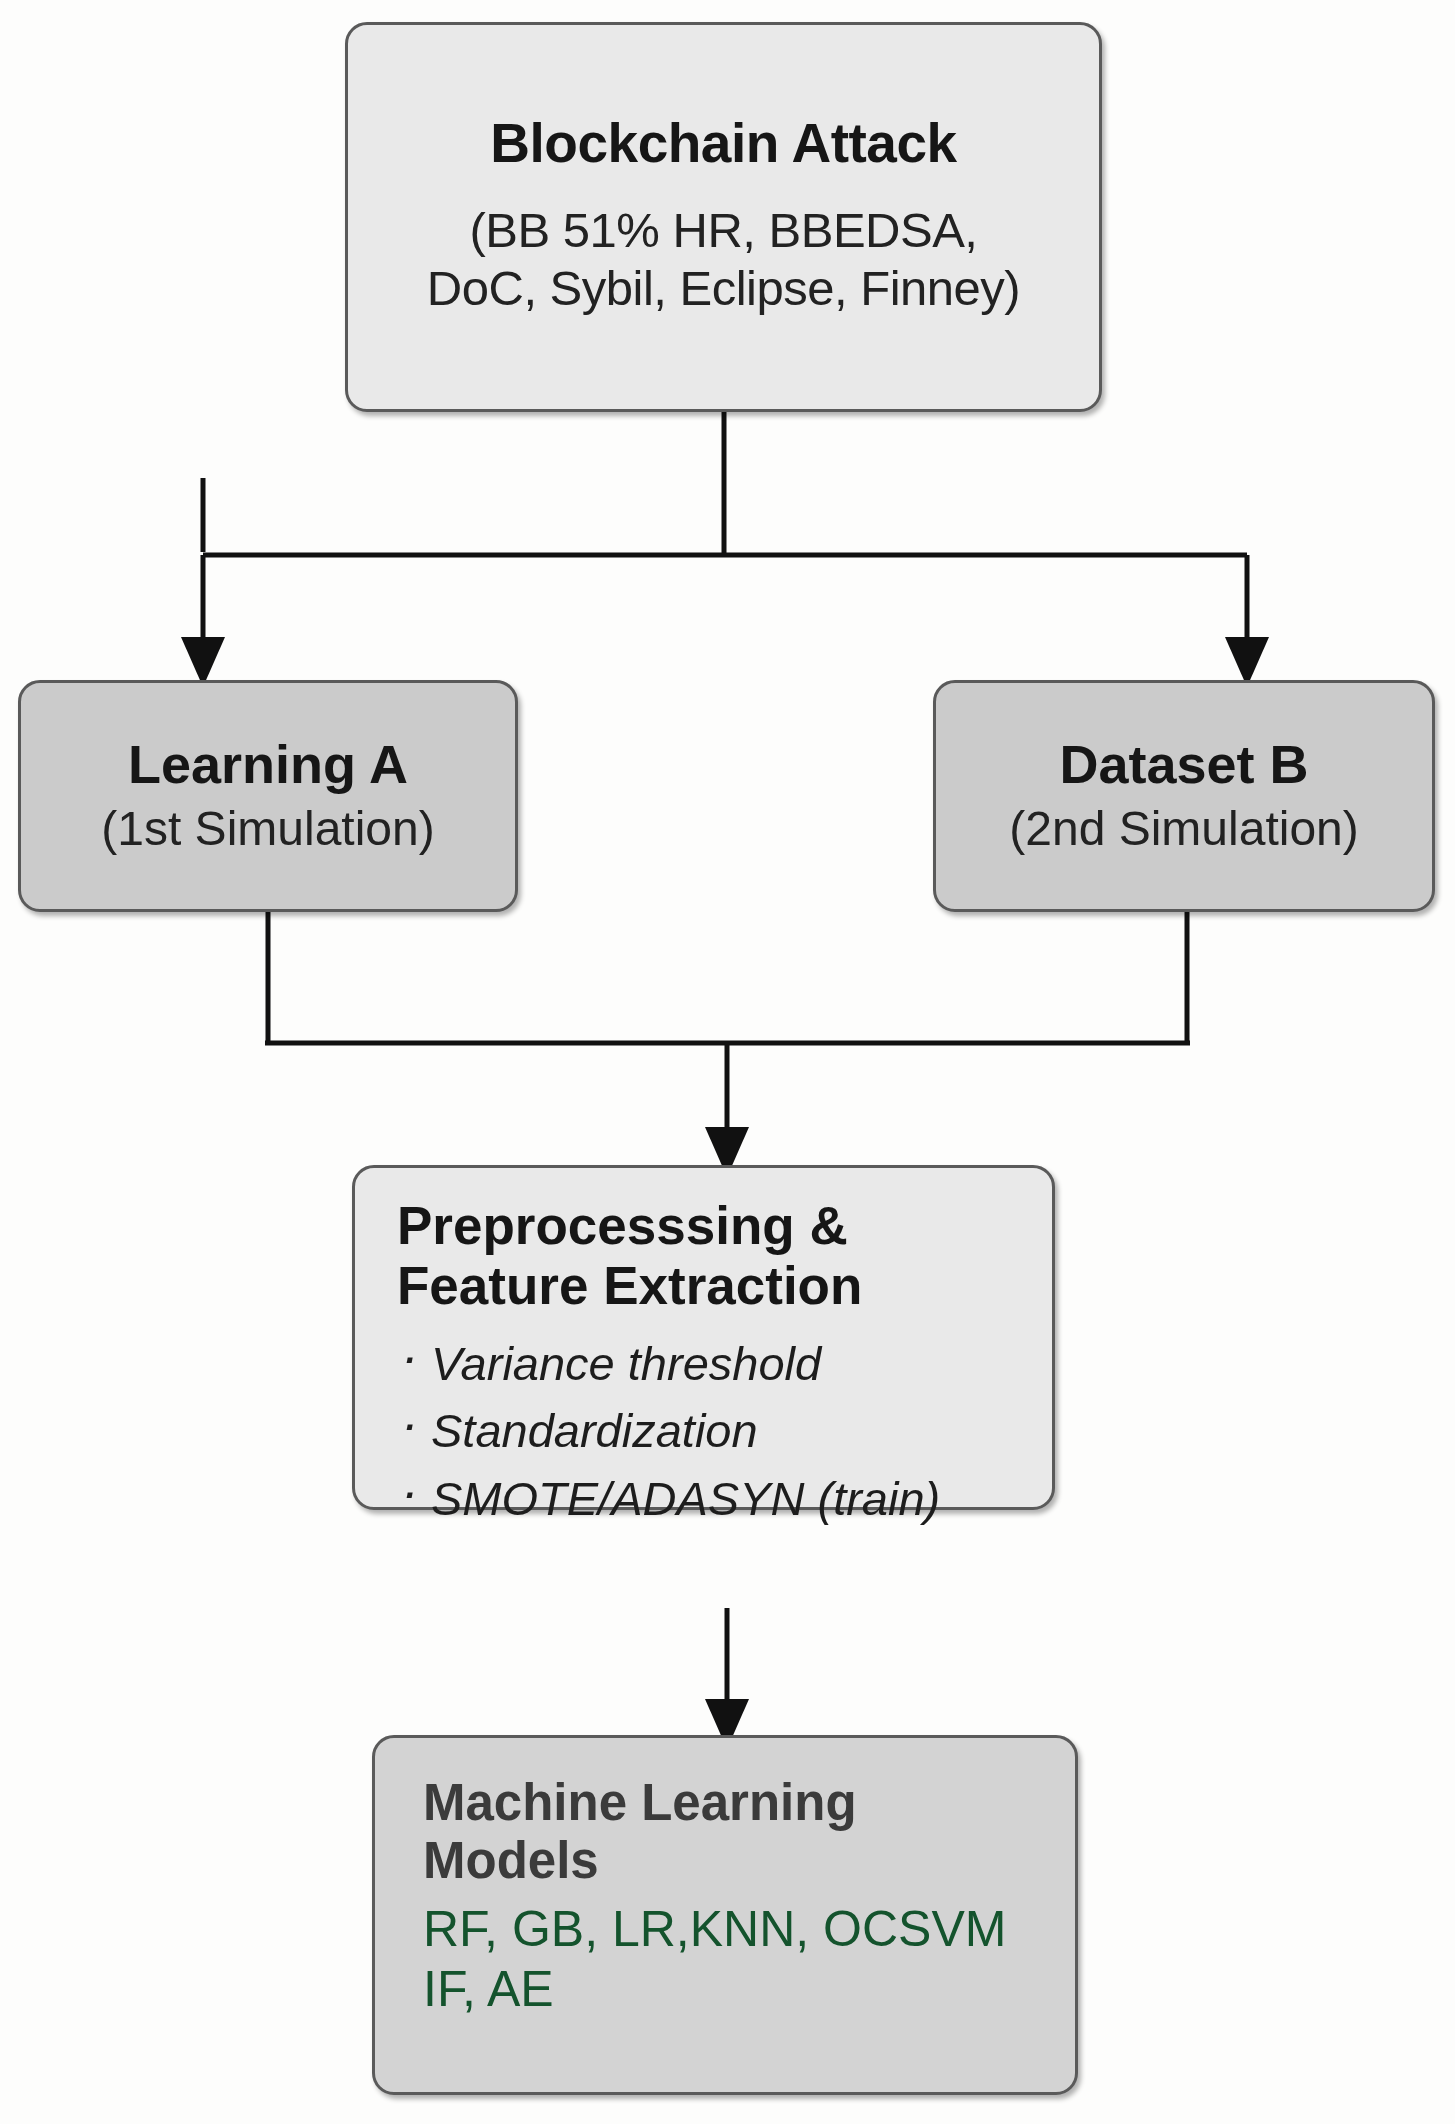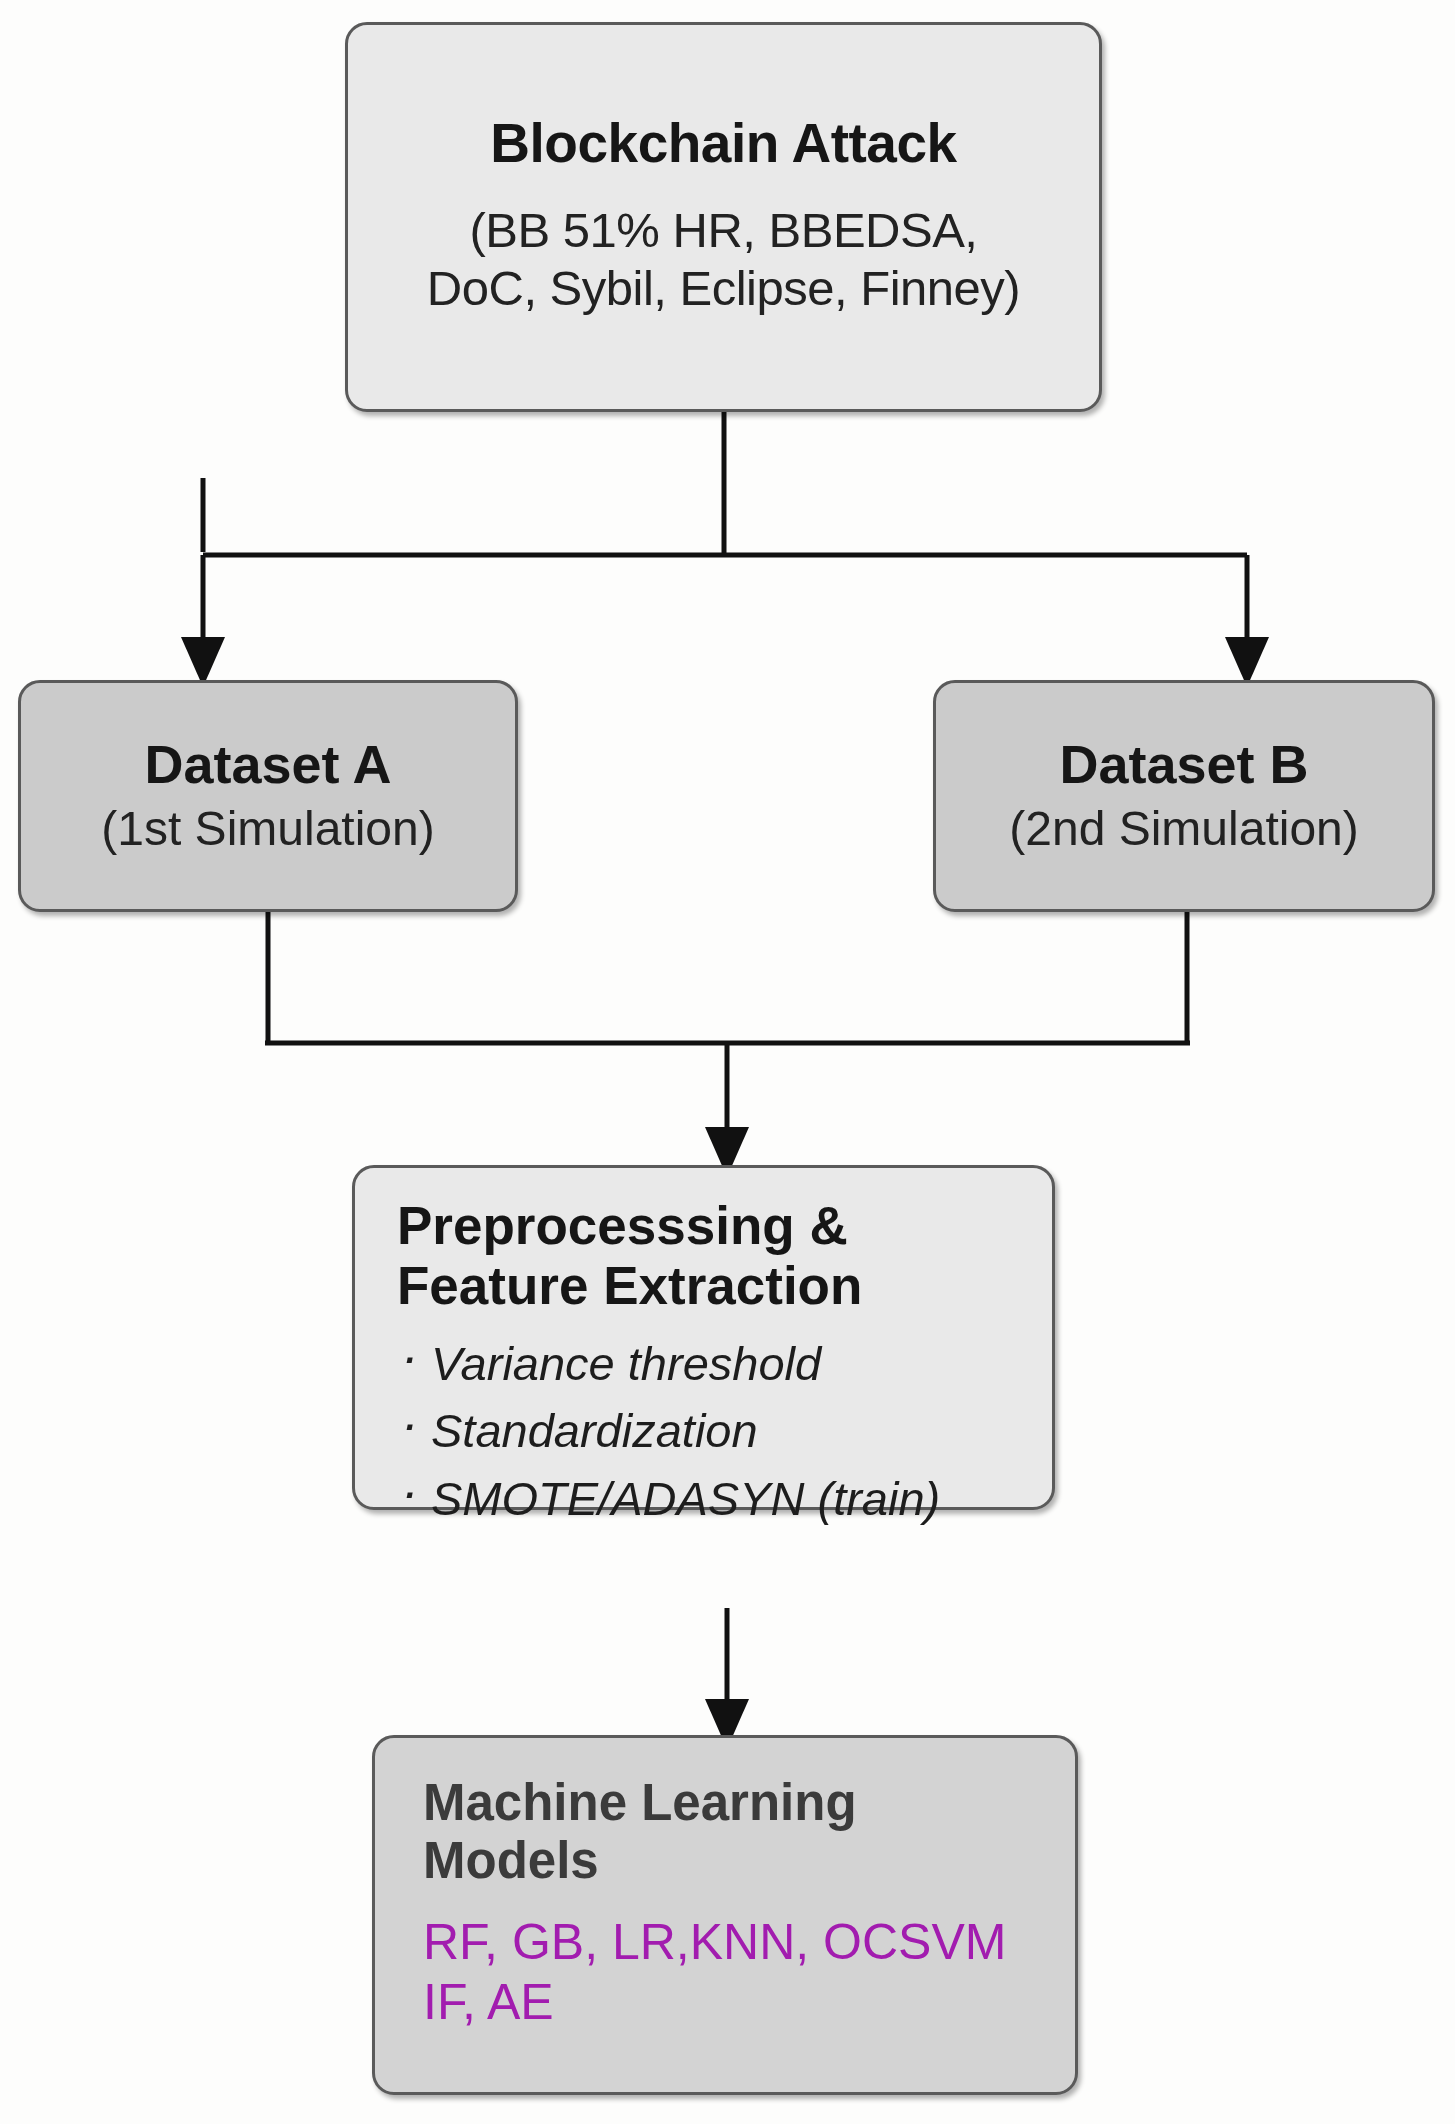--- a/index.html
+++ b/index.html
@@ -148,22 +148,22 @@
     padding: 22px 6px 22px 48px;
     justify-content: flex-start;
   }
   #node-ml .title {
     font-size: 51px;
     color: #3b3b3b;
     margin-top: 14px;
   }
   #node-ml .sub {
     font-size: 50px;
-    color: #a21caf;
-    margin-top: 23px;
+    color: #14532d;
+    margin-top: 10px;
     line-height: 1.2;
     white-space: nowrap;
   }
 
   svg line, svg path, svg polyline { vector-effect: non-scaling-stroke; }
 </style>
 </head>
 <body>
 
 <svg id="canvas" viewBox="0 0 1455 2124" xmlns="http://www.w3.org/2000/svg">
@@ -199,21 +199,21 @@
   <div class="title">
     <div>Blockchain Attack</div>
   </div>
   <div class="sub">
     <div>(BB 51% HR, BBEDSA,</div>
     <div>DoC, Sybil, Eclipse, Finney)</div>
   </div>
 </div>
 
 <div class="node node-mid" id="node-ds-a">
-  <div class="title">Dataset A</div>
+  <div class="title">Learning A</div>
   <div class="sub">(1st Simulation)</div>
 </div>
 
 <div class="node node-mid" id="node-ds-b">
   <div class="title">Dataset B</div>
   <div class="sub">(2nd Simulation)</div>
 </div>
 
 <div class="node node-light" id="node-prep">
   <div class="title">

